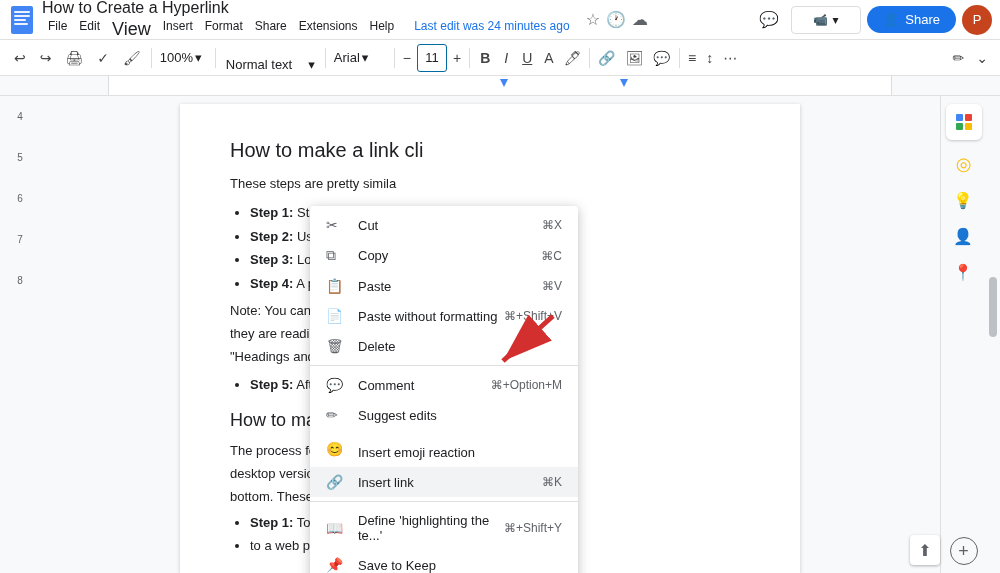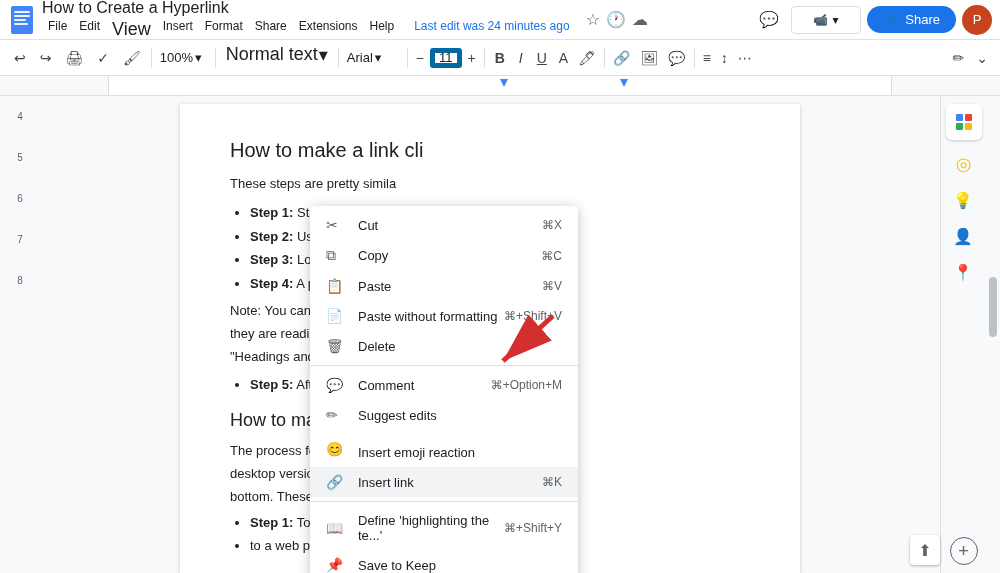--- a/index.html
+++ b/index.html
@@ -65,36 +65,36 @@
 
   <div style="width:1px; height:20px; background:#dadce0; margin:0 2px;"></div>
 
   <div style="height:28px; border:none; background:transparent; cursor:pointer; border-radius:3px; font-size:13px; color:#202124; padding:0 4px; display:flex; align-items:center; gap:2px; min-width:55px;">
     <span>100%</span>
       <span>▾</span>
   </div>
 
   <div style="width:1px; height:20px; background:#dadce0; margin:0 2px;"></div>
 
-  <div style="height:28px; border:none; background:transparent; cursor:pointer; border-radius:3px; font-size:18px; color:#202124; padding:0 6px; display:flex; align-items:flex-start; gap:1px; min-width:100px;">
+  <div style="height:28px; border:none; background:transparent; cursor:pointer; border-radius:3px; font-size:13px; color:#202124; padding:0 6px; display:flex; align-items:flex-end; gap:16px; min-width:100px;">
     <span>Normal text</span>
       <span>▾</span>
   </div>
 
   <div style="width:1px; height:20px; background:#dadce0; margin:0 2px;"></div>
 
   <div style="height:28px; border:none; background:transparent; cursor:pointer; border-radius:3px; font-size:13px; color:#202124; padding:0 4px; display:flex; align-items:center; gap:2px; min-width:60px;">
     <span>Arial</span>
       <span>▾</span>
   </div>
 
   <div style="width:1px; height:20px; background:#dadce0; margin:0 2px;"></div>
 
   <button style="height:28px; border:none; background:transparent; cursor:pointer; border-radius:3px; padding:0 4px; font-size:14px; color:#444;">−</button>
-  <div style="height:20px; border:5px solid #0369a1; border-radius:3px; font-size:13px; color:#202124; padding:0 4px; display:flex; align-items:center; min-width:30px; justify-content:center;">
+  <div style="height:28px; border:1px solid #0369a1; border-radius:3px; font-size:13px; color:#202124; padding:0 4px; display:flex; align-items:center; min-width:30px; justify-content:center;">
     <span>11</span>
   </div>
   <button style="height:28px; border:none; background:transparent; cursor:pointer; border-radius:3px; padding:0 4px; font-size:14px; color:#444;">+</button>
 
   <div style="width:1px; height:20px; background:#dadce0; margin:0 2px;"></div>
 
   <button style="height:28px; border:none; background:transparent; cursor:pointer; border-radius:3px; padding:0 6px; font-size:14px; color:#444; font-weight:bold;">B</button>
   <button style="height:28px; border:none; background:transparent; cursor:pointer; border-radius:3px; padding:0 6px; font-size:14px; color:#444; font-style:italic;">I</button>
   <button style="height:28px; border:none; background:transparent; cursor:pointer; border-radius:3px; padding:0 6px; font-size:14px; color:#444; text-decoration:underline;">U</button>
   <button style="height:28px; border:none; background:transparent; cursor:pointer; border-radius:3px; padding:0 4px; font-size:14px; color:#444;">A</button>

